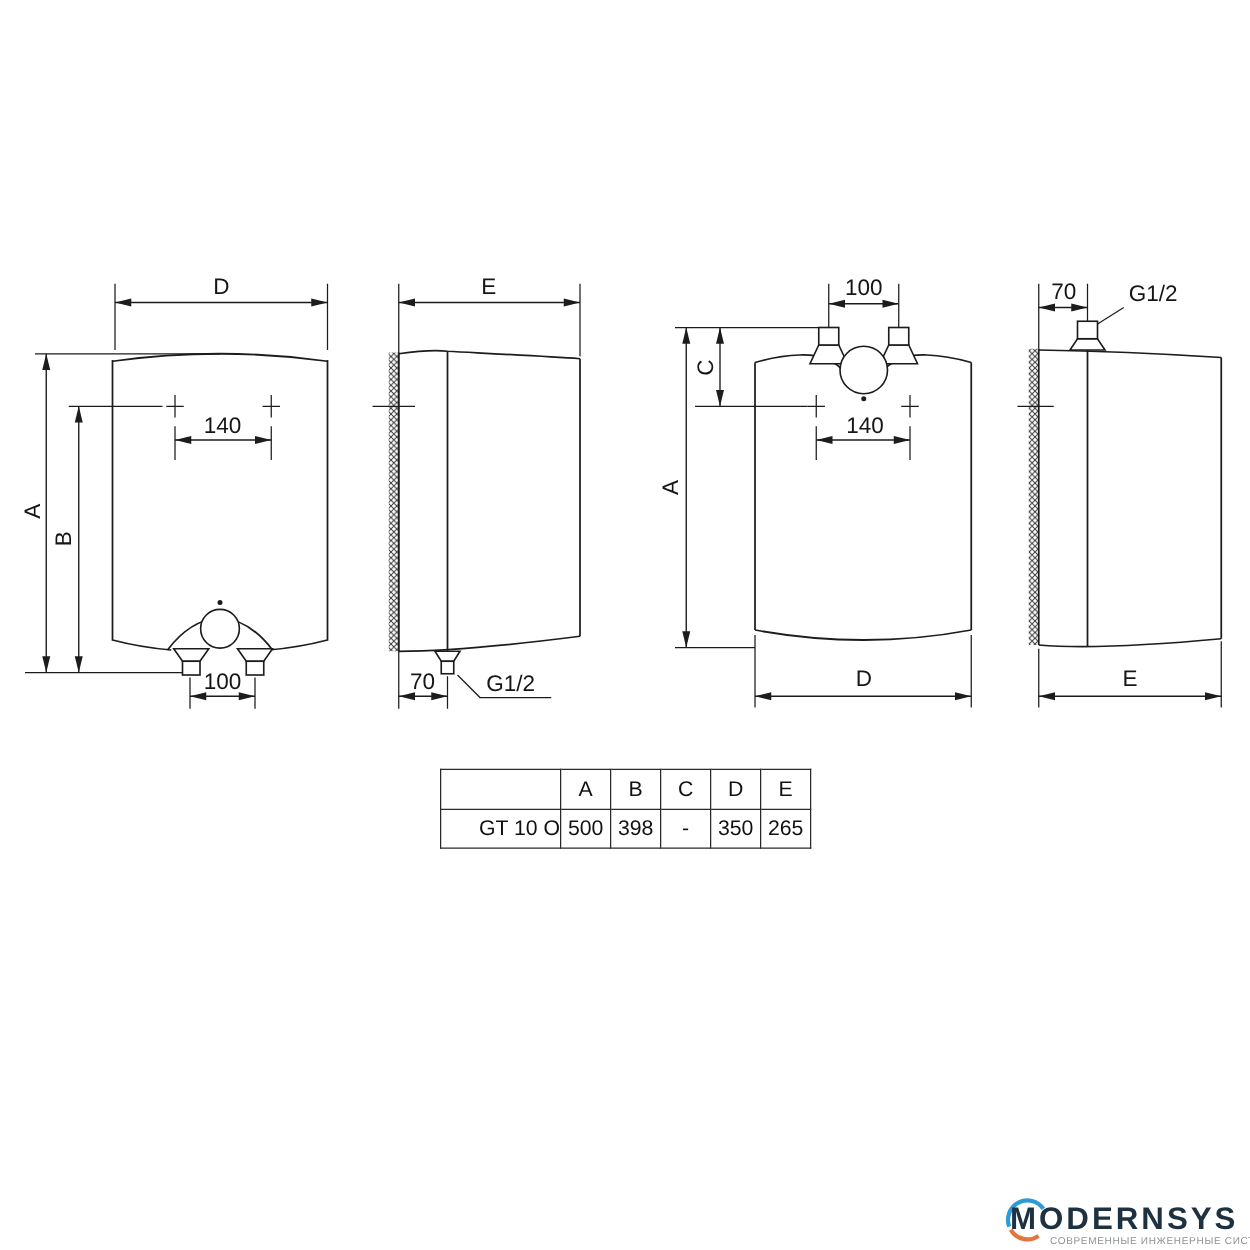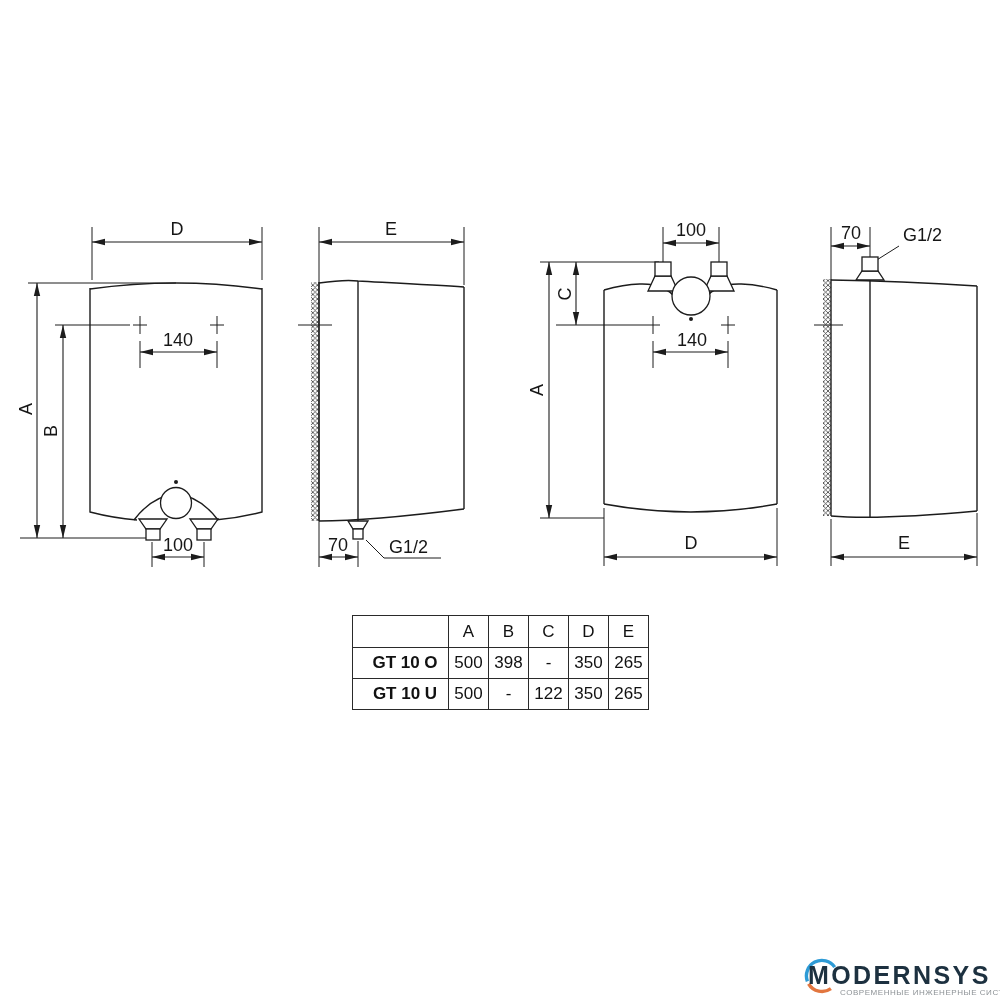--- a/index.html
+++ b/index.html
@@ -12,21 +12,21 @@
   .t  {stroke:#1c1c1c;stroke-width:1;fill:none;}
   .d  {stroke:#1c1c1c;stroke-width:1.1;fill:none;
        marker-start:url(#arr);marker-end:url(#arr);}
   .dot{fill:#1c1c1c;stroke:none;}
 
   table.spec{position:absolute;left:352px;top:615px;border-collapse:collapse;table-layout:fixed;
              background:#fff;font-size:17px;color:#111;}
   table.spec td, table.spec th{border:1.6px solid #2a2a2a;height:30px;padding:0;
              text-align:center;font-weight:400;overflow:hidden;white-space:nowrap;}
   table.spec tr.hdr th{height:31px;}
-  table.spec td.model{text-align:center;padding-left:9px;font-weight:bold;}
+  table.spec td.model{text-align:right;padding-left:9px;}
 
   .logo{position:absolute;left:793px;top:951px;width:207px;height:49px;}
   .logo .brand{position:absolute;left:15px;top:10px;font-size:25px;font-weight:bold;
                letter-spacing:2.4px;color:#1d3140;white-space:nowrap;}
   .logo .tagline{position:absolute;left:47px;top:37px;font-size:8px;letter-spacing:0.55px;
                color:#8d9296;white-space:nowrap;}
   .logo svg{position:absolute;left:10px;top:7px;}
 </style>
 </head>
 <body>
@@ -186,28 +186,20 @@
     <th>E</th>
   </tr>
   <tr>
     <td class="model">GT 10 O</td>
     <td>500</td>
     <td>398</td>
     <td>-</td>
     <td>350</td>
     <td>265</td>
   </tr>
-  <tr>
-    <td class="model">GT 10 U</td>
-    <td>500</td>
-    <td>-</td>
-    <td>122</td>
-    <td>350</td>
-    <td>265</td>
-  </tr>
 </tbody>
     </table>
 
 <div class="logo">
   <svg width="44" height="46">
     <path d="M31.7,9.1 A15.5,15.5 0 0 0 4.4,23.3" fill="none" stroke="#2e9bd6" stroke-width="3.4"></path>
     <path d="M5.6,25.8 A15.5,15.5 0 0 0 27.9,30.7" fill="none" stroke="#e2763f" stroke-width="3.4"></path>
   </svg>
   <div class="brand">MODERNSYS</div>
   <div class="tagline">СОВРЕМЕННЫЕ ИНЖЕНЕРНЫЕ СИСТЕМЫ</div>

